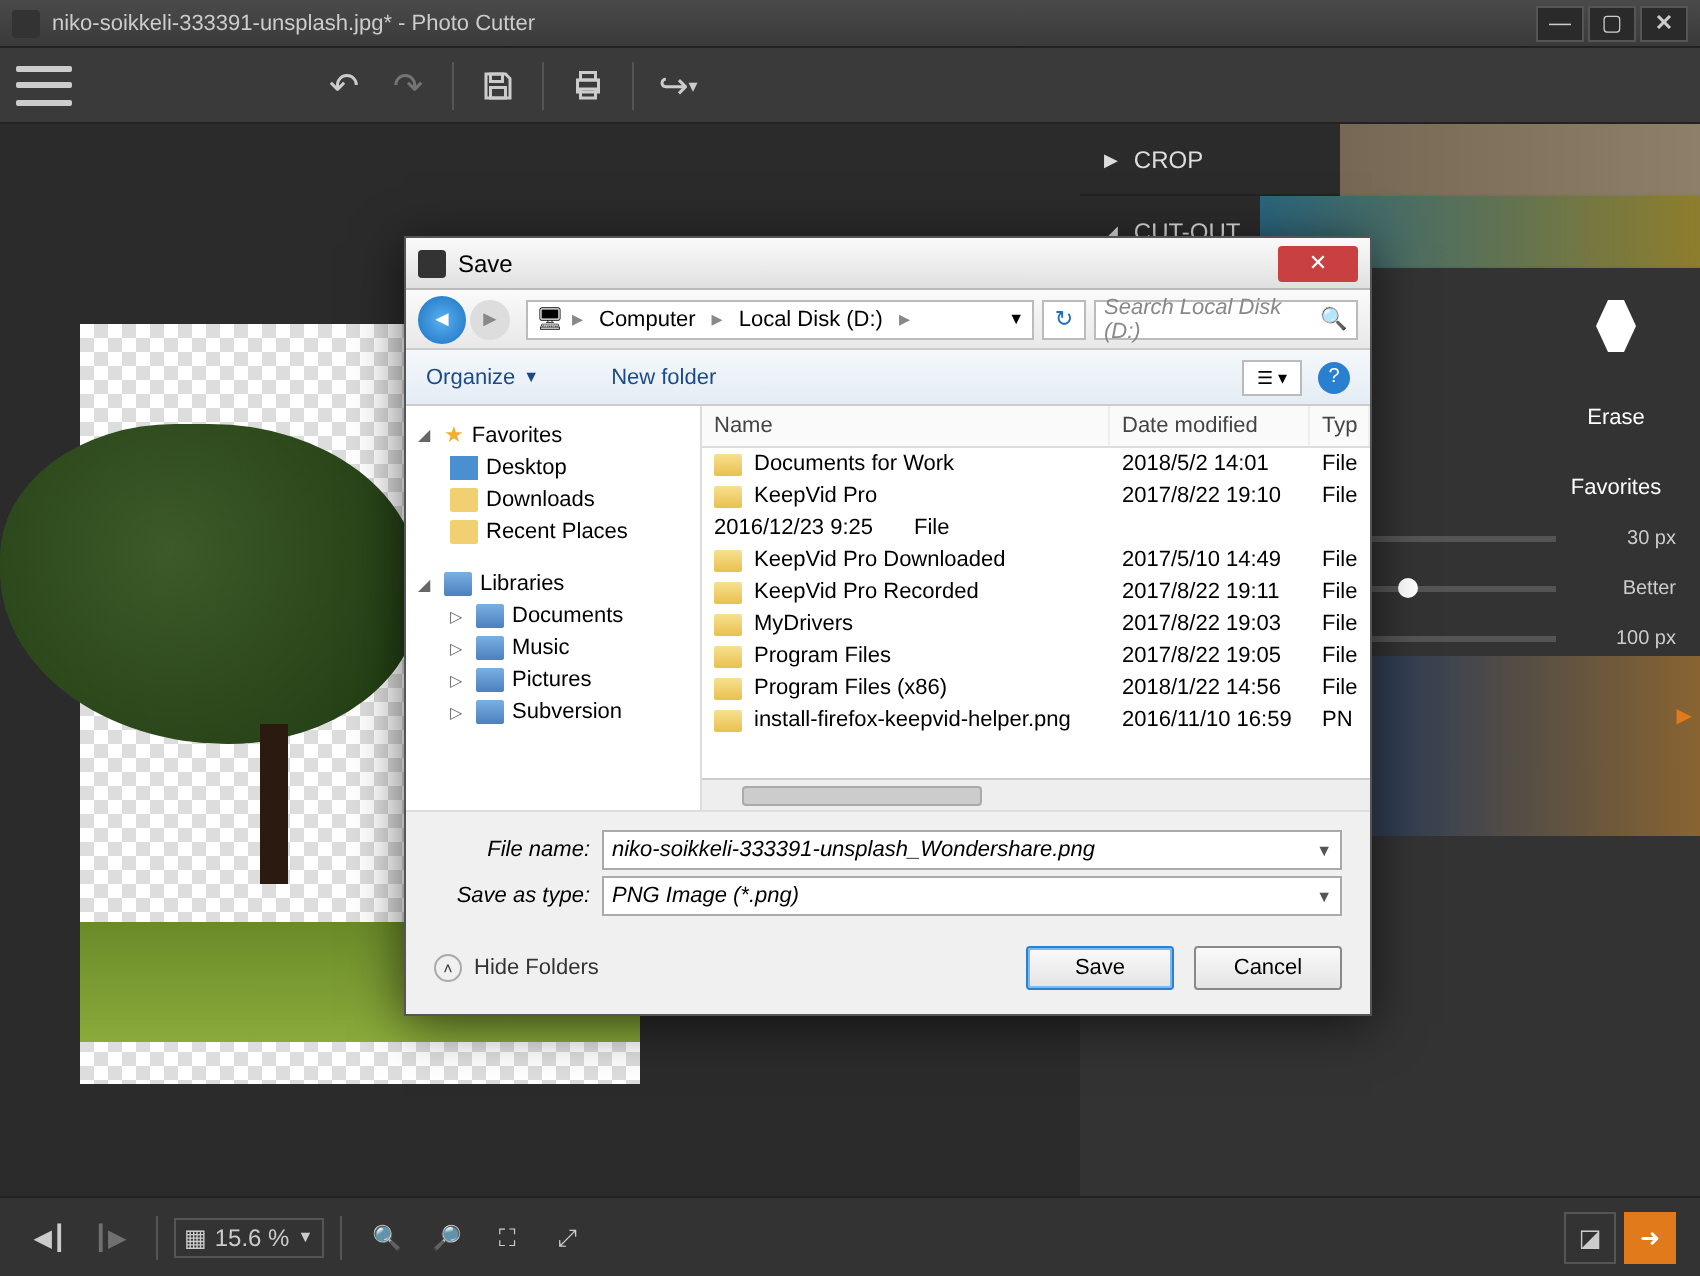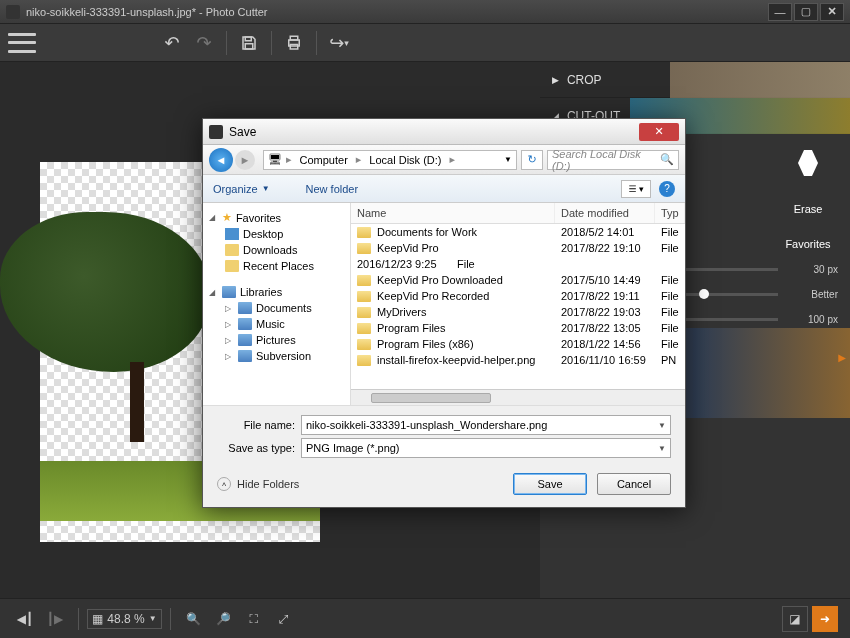--- a/index.html
+++ b/index.html
@@ -86,21 +86,21 @@
   .list-header > div { padding:4px 6px; border-right:1px solid #eee;}
   .col-name { flex:1;}
   .col-date { width:100px;}
   .col-type { width:30px;}
   .list-rows { flex:1; overflow:auto;}
   .list-row { display:flex; padding:1px 0;}
   .list-row > div { padding:1px 6px;}
   .list-row .col-name { display:flex; align-items:center; gap:6px;}
   .fico { width:14px; height:11px; background:linear-gradient(#f8e090,#e8c050); border-radius:1px; display:inline-block;}
   .dlg-fields { padding:6px 14px 2px; font-size:11px; background:#f0f0f0; border-top:1px solid #ddd;}
-  .field-row { display:flex; align-items:center; margin:3px 0;}
+  .field-row { display:flex; align-items:center; margin:3px 0;font-style:italic;}
   .field-row label { width:78px; text-align:right; margin-right:6px;}
   .field-row .combo { flex:1; height:20px; border:1px solid #aaa; background:#fff; display:flex; align-items:center; padding:0 4px;}
   .field-row .combo .dd { margin-left:auto; font-size:8px; color:#555; cursor:pointer;}
   .dlg-footer { display:flex; align-items:center; padding:10px 14px 12px; font-size:11px; background:#f0f0f0;}
   .hide-folders { display:flex; align-items:center; gap:6px; cursor:pointer; color:#333;}
   .hide-folders .chev { width:14px; height:14px; border:1px solid #aaa; border-radius:50%; display:flex; align-items:center; justify-content:center; font-size:8px;}
   .dlg-buttons { margin-left:auto; display:flex; gap:10px;}
   .dlg-btn { width:74px; height:22px; border:1px solid #888; background:linear-gradient(#fafafa,#e4e4e4); display:flex; align-items:center; justify-content:center; cursor:pointer; font-size:11px; border-radius:2px;}
   .dlg-btn.primary { border:1px solid #2a80d0; box-shadow: 0 0 0 1px #7ab8f0 inset;}
   .scrollbar-h { height:16px; background:#eee; border-top:1px solid #ccc; display:flex; align-items:center;}
@@ -197,21 +197,21 @@
     <div style="position:absolute;right:4px;top:290px;color:#e07a1a;font-size:10px">▶</div>
   </div>
 </div>
 
 <div class="statusbar">
   <div class="sb-btn">◀┃</div>
   <div class="sb-btn" style="opacity:.4">┃▶</div>
   <div class="sb-sep"></div>
   <div class="zoom-box">
     <span>▦</span>
-    <span>48.8 %</span>
+    <span>15.6 %</span>
     <span style="font-size:8px">▼</span>
   </div>
   <div class="sb-sep"></div>
   <div class="sb-btn">🔍</div>
   <div class="sb-btn">🔎</div>
   <div class="sb-btn">⛶</div>
   <div class="sb-btn">⤢</div>
   <div class="sb-right">
     <div class="sb-btn" style="border:1px solid #555">◪</div>
     <div class="sb-btn sb-orange">➜</div>
@@ -349,21 +349,21 @@
                 <span>MyDrivers</span>
               </div>
               <div class="col-date">2017/8/22 19:03</div>
               <div class="col-type">File</div>
             </div>
             <div class="list-row">
               <div class="col-name">
                 <span class="fico"></span>
                 <span>Program Files</span>
               </div>
-              <div class="col-date">2017/8/22 13:05</div>
+              <div class="col-date">2017/8/22 19:05</div>
               <div class="col-type">File</div>
             </div>
             <div class="list-row">
               <div class="col-name">
                 <span class="fico"></span>
                 <span>Program Files (x86)</span>
               </div>
               <div class="col-date">2018/1/22 14:56</div>
               <div class="col-type">File</div>
             </div>

